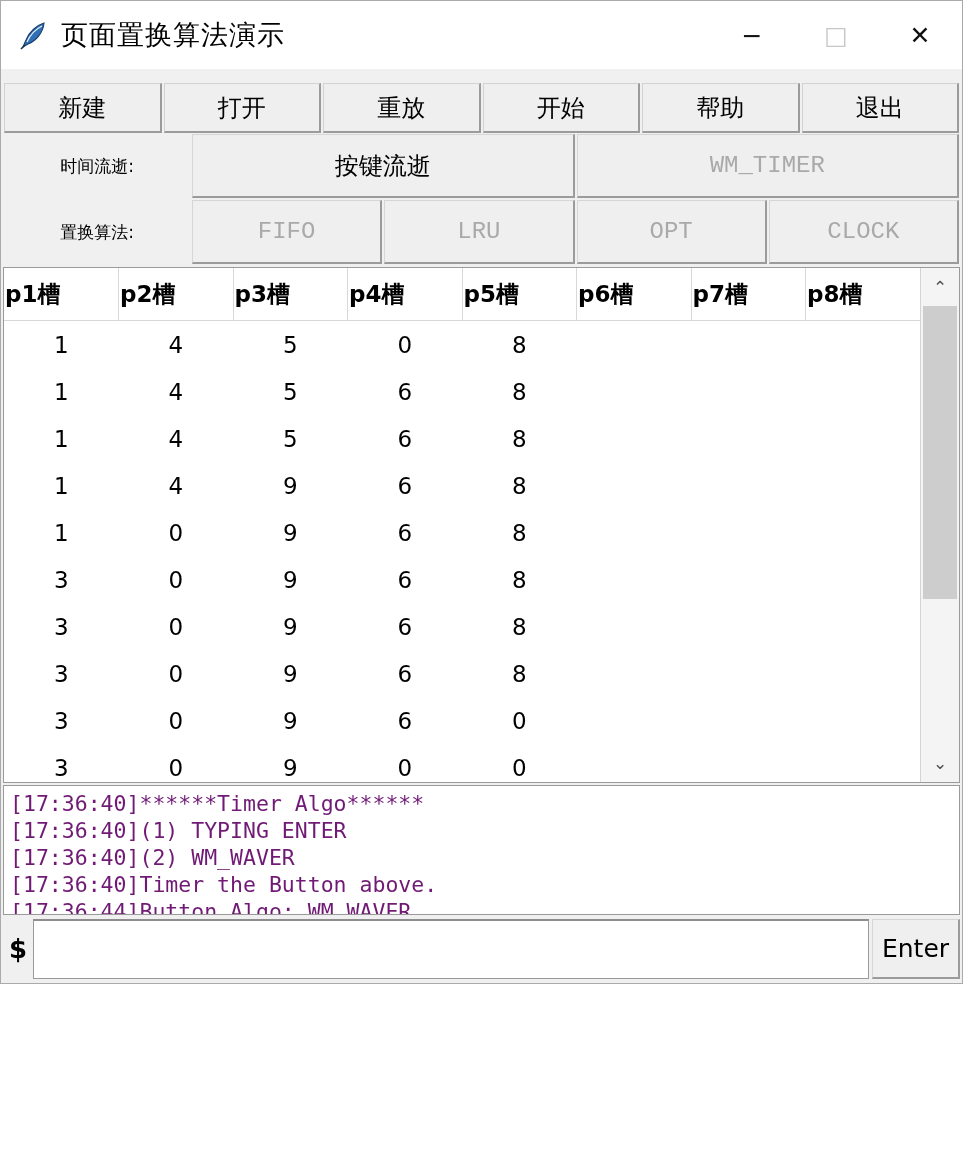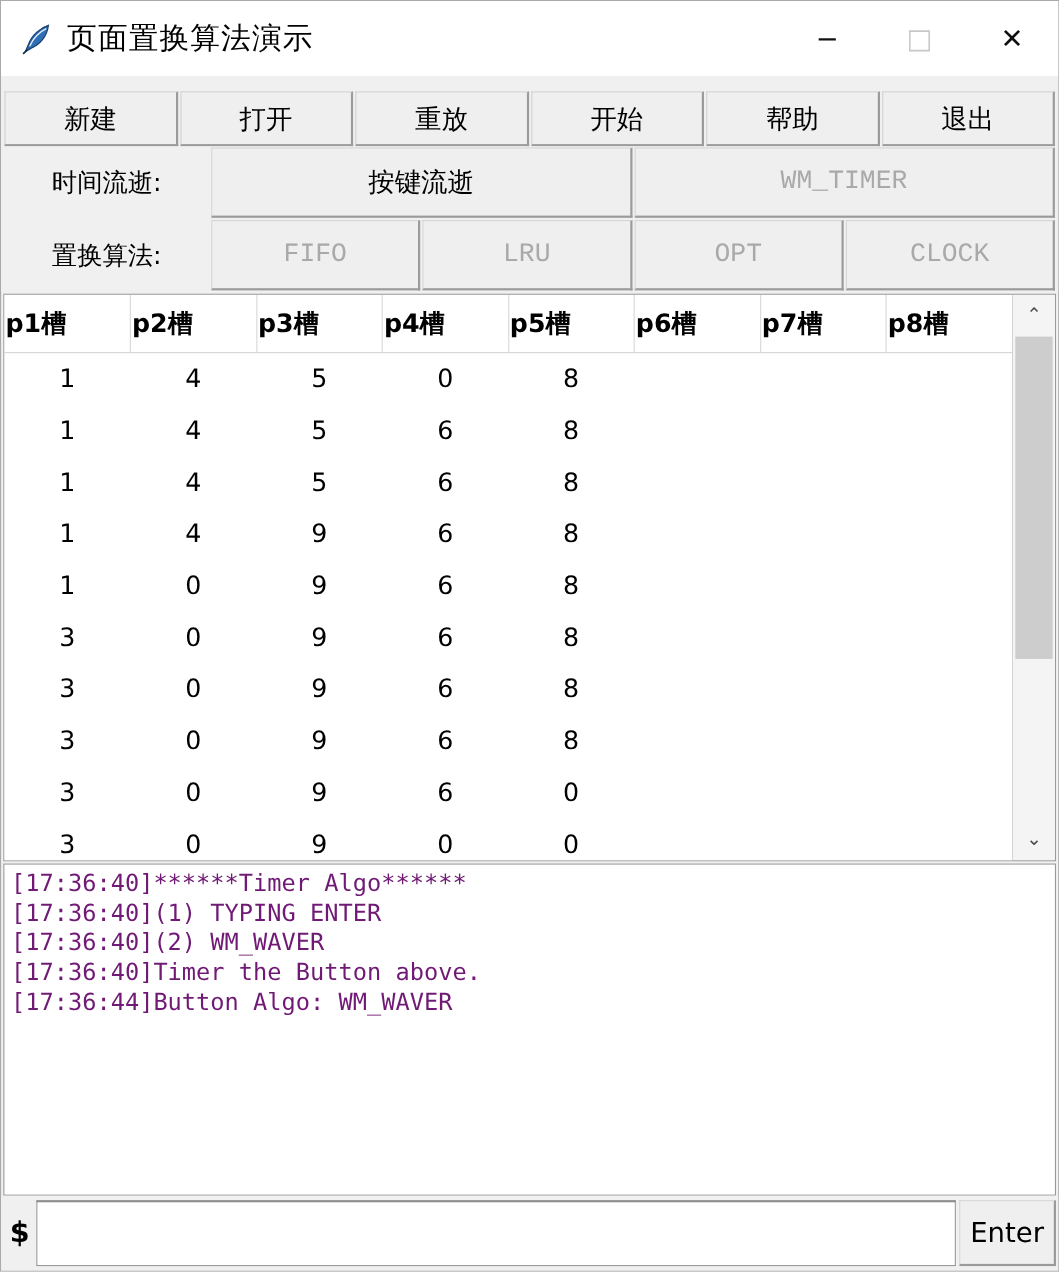--- a/index.html
+++ b/index.html
@@ -11,21 +11,21 @@
   body {
     width: 963px;
     height: 1156px;
     overflow: hidden;
     font-family: "Liberation Sans", "DejaVu Sans", sans-serif;
   }
 
   #app-window {
     position: relative;
     width: 963px;
-    height: 1156px;
+    height: 984px;
     box-sizing: border-box;
     background: #f0f0f0;
     border: 1px solid #aaaaaa;
     display: flex;
     flex-direction: column;
   }
 
   
   #title-bar {
     height: 68px;
@@ -107,21 +107,21 @@
     align-items: stretch;
     box-sizing: border-box;
     padding: 1px 2px 1px 2px;
     background: #f0f0f0;
   }
   .opt-label {
     flex: 0 0 188px;
     display: flex;
     align-items: center;
     justify-content: center;
-    font-size: 23px;
+    font-size: 17px;
     color: #000000;
     font-family: "DejaVu Sans", "Liberation Sans", sans-serif;
   }
   .opt-btn {
     margin: 0 1px;
     background: #efefef;
     border: 1px solid #d6d6d6;
     border-bottom: 2px solid #9b9b9b;
     border-right: 2px solid #9b9b9b;
     display: flex;

